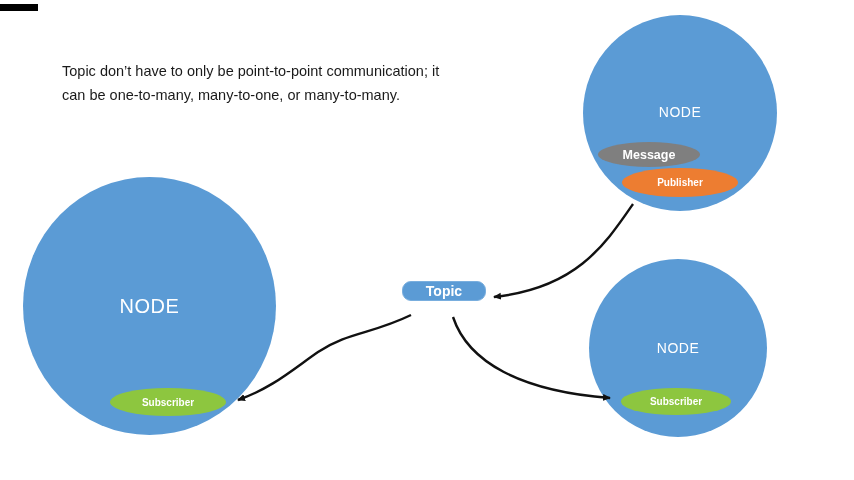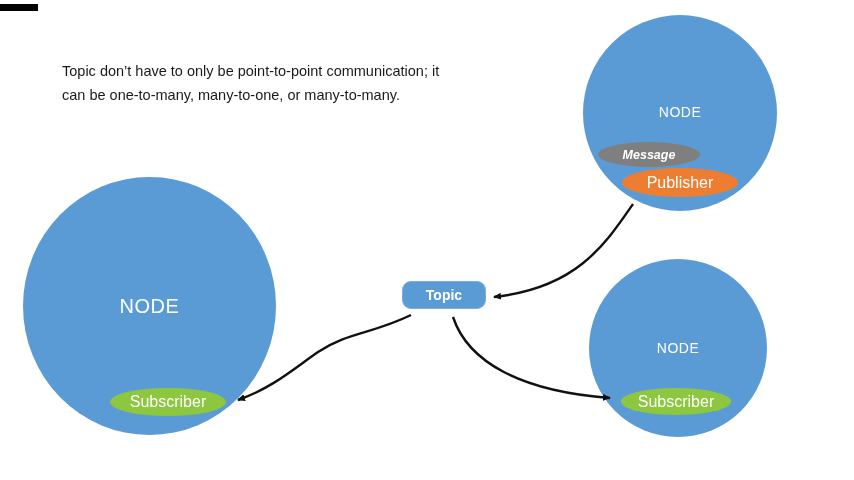--- a/index.html
+++ b/index.html
@@ -49,36 +49,36 @@
   #node-top .node-title    { font-size: 14px; position: relative; top: -1px; }
   #node-bottom .node-title { font-size: 14px; }
 
   .badge {
     position: absolute;
     border-radius: 50%;
     display: flex;
     align-items: center;
     justify-content: center;
     color: #fff;
-    font-weight: normal;
-    font-size: 16px;
+    font-weight: bold;
+    font-size: 10px;
   }
   .badge.green  { background: var(--subscriber-green, #8dc63f); }
   .badge.orange { background: var(--publisher-orange, #ed7d31); }
   .badge.gray   { background: var(--message-gray, #7f7f7f); font-weight: 600; font-size: 12.5px; }
 
   #badge-sub-left     { left: 110px; top: 388px; width: 116px; height: 28px; }
-  #badge-message      { left: 598px; top: 142px; width: 102px; height: 25px; font-style: italic; }
+  #badge-message      { left: 598px; top: 142px; width: 102px; height: 25px; }
   #badge-publisher    { left: 622px; top: 168px; width: 116px; height: 29px; }
   #badge-sub-bottom   { left: 621px; top: 388px; width: 110px; height: 27px; }
 
   #topic-box {
     position: absolute;
     left: 402px; top: 281px;
-    width: 84px; height: 28px;
+    width: 84px; height: 20px;
     background: var(--node-blue, #5b9bd5);
     border: 1.5px solid #79aede;
     border-radius: 9px;
     box-sizing: border-box;
     display: flex;
     align-items: center;
     justify-content: center;
     color: #fff;
     font-weight: bold;
     font-size: 14px;

